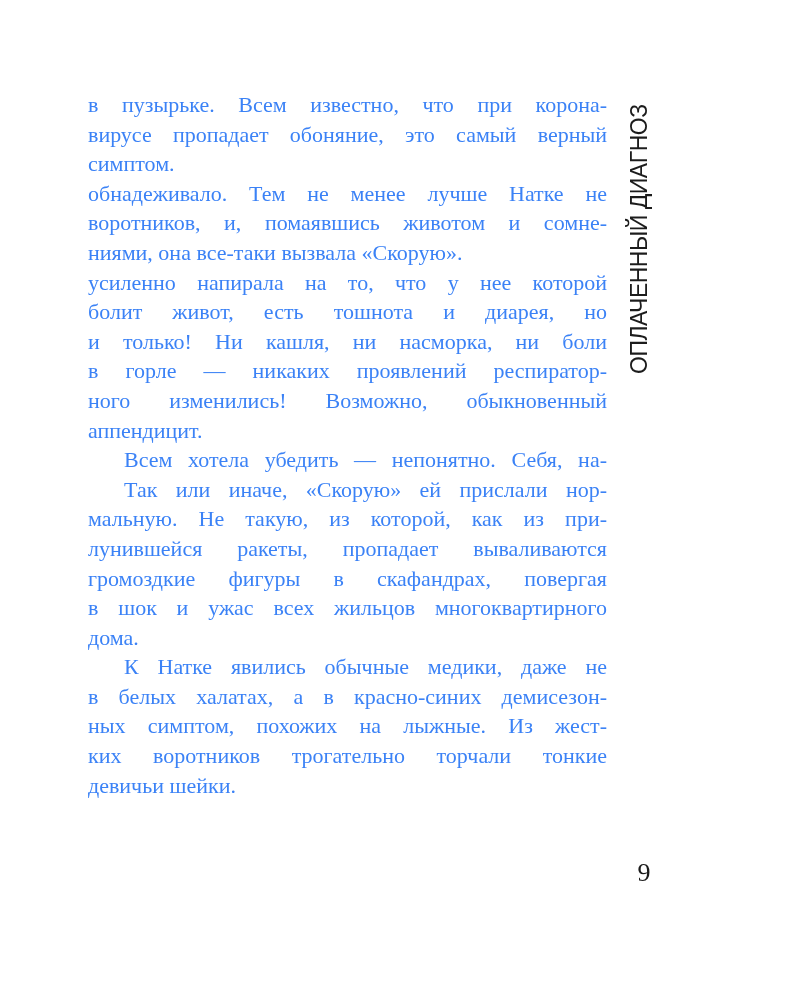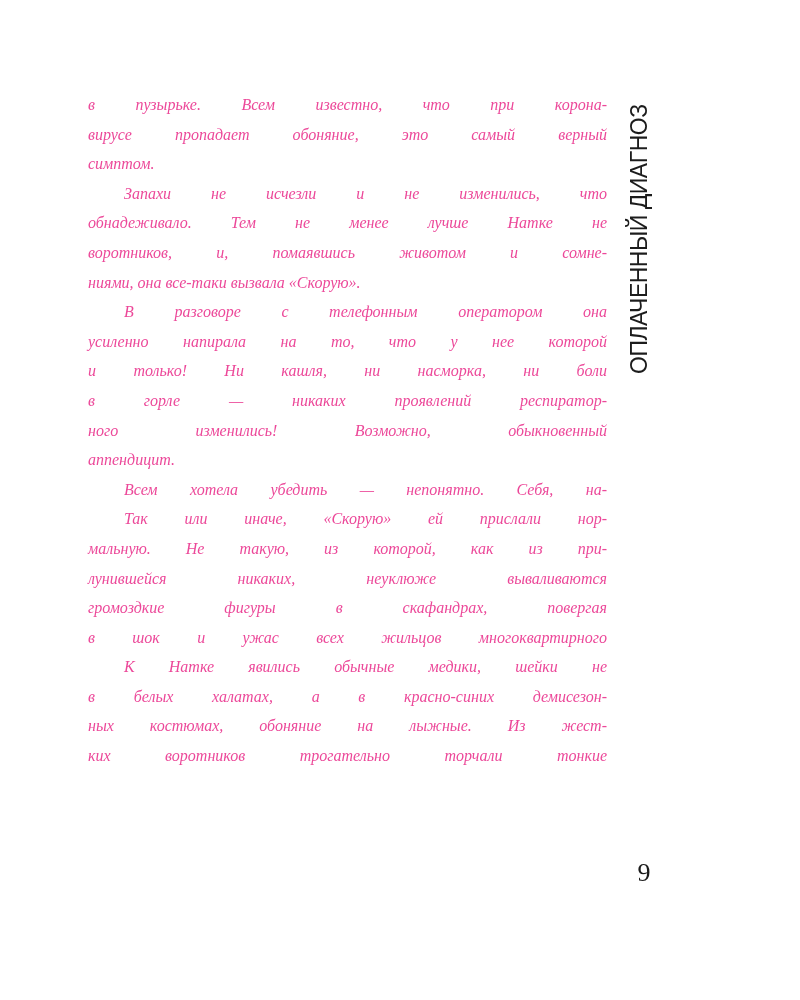--- a/index.html
+++ b/index.html
@@ -16,27 +16,26 @@
     font-family: "Liberation Serif", "DejaVu Serif", serif;
     color: #1a1a1a;
   }
   .text-block {
     position: absolute;
     left: 88px;
     top: 90px;
     width: 519px;
   }
   .line {
-    font-size: 16px;
+    font-size: 22px;
     line-height: 29.6px;
     text-align: justify;
     text-align-last: justify;
     white-space: normal;
-    color: #ec4899;
-    font-style: italic;
+    color: #3b82f6;
   }
   .line.end {
     text-align-last: left;
   }
   .line.indent {
     text-indent: 36px;
   }
   .running-title {
     position: absolute;
     left: 626px;
@@ -65,38 +64,39 @@
   }
 </style>
 </head>
 <body>
 
 <div class="page">
   <div class="text-block">
       <div class="line">в пузырьке. Всем известно, что при корона-</div>
       <div class="line">вирусе пропадает обоняние, это самый верный</div>
       <div class="line end">симптом.</div>
-      <div class="line indent">Запахи не исчезли и не изменились, что</div>
       <div class="line">обнадеживало. Тем не менее лучше Натке не</div>
       <div class="line">воротников, и, помаявшись животом и сомне-</div>
       <div class="line end">ниями, она все-таки вызвала «Скорую».</div>
-      <div class="line indent">В разговоре с телефонным оператором она</div>
       <div class="line">усиленно напирала на то, что у нее которой</div>
+      <div class="line">болит живот, есть тошнота и диарея, но</div>
       <div class="line">и только! Ни кашля, ни насморка, ни боли</div>
       <div class="line">в горле — никаких проявлений респиратор-</div>
       <div class="line">ного изменились! Возможно, обыкновенный</div>
       <div class="line end">аппендицит.</div>
       <div class="line indent">Всем хотела убедить — непонятно. Себя, на-</div>
       <div class="line indent">Так или иначе, «Скорую» ей прислали нор-</div>
       <div class="line">мальную. Не такую, из которой, как из при-</div>
-      <div class="line">лунившейся никаких, неуклюже вываливаются</div>
+      <div class="line">лунившейся ракеты, пропадает вываливаются</div>
       <div class="line">громоздкие фигуры в скафандрах, повергая</div>
       <div class="line">в шок и ужас всех жильцов многоквартирного</div>
-      <div class="line indent">К Натке явились обычные медики, шейки не</div>
+      <div class="line end">дома.</div>
+      <div class="line indent">К Натке явились обычные медики, даже не</div>
       <div class="line">в белых халатах, а в красно-синих демисезон-</div>
-      <div class="line">ных костюмах, обоняние на лыжные. Из жест-</div>
+      <div class="line">ных симптом, похожих на лыжные. Из жест-</div>
       <div class="line">ких воротников трогательно торчали тонкие</div>
+      <div class="line end">девичьи шейки.</div>
     </div>
   <div class="running-title">
     <span>ОПЛАЧЕННЫЙ ДИАГНОЗ</span>
   </div>
   <div class="page-number">9</div>
 </div>
 
 </body></html>

